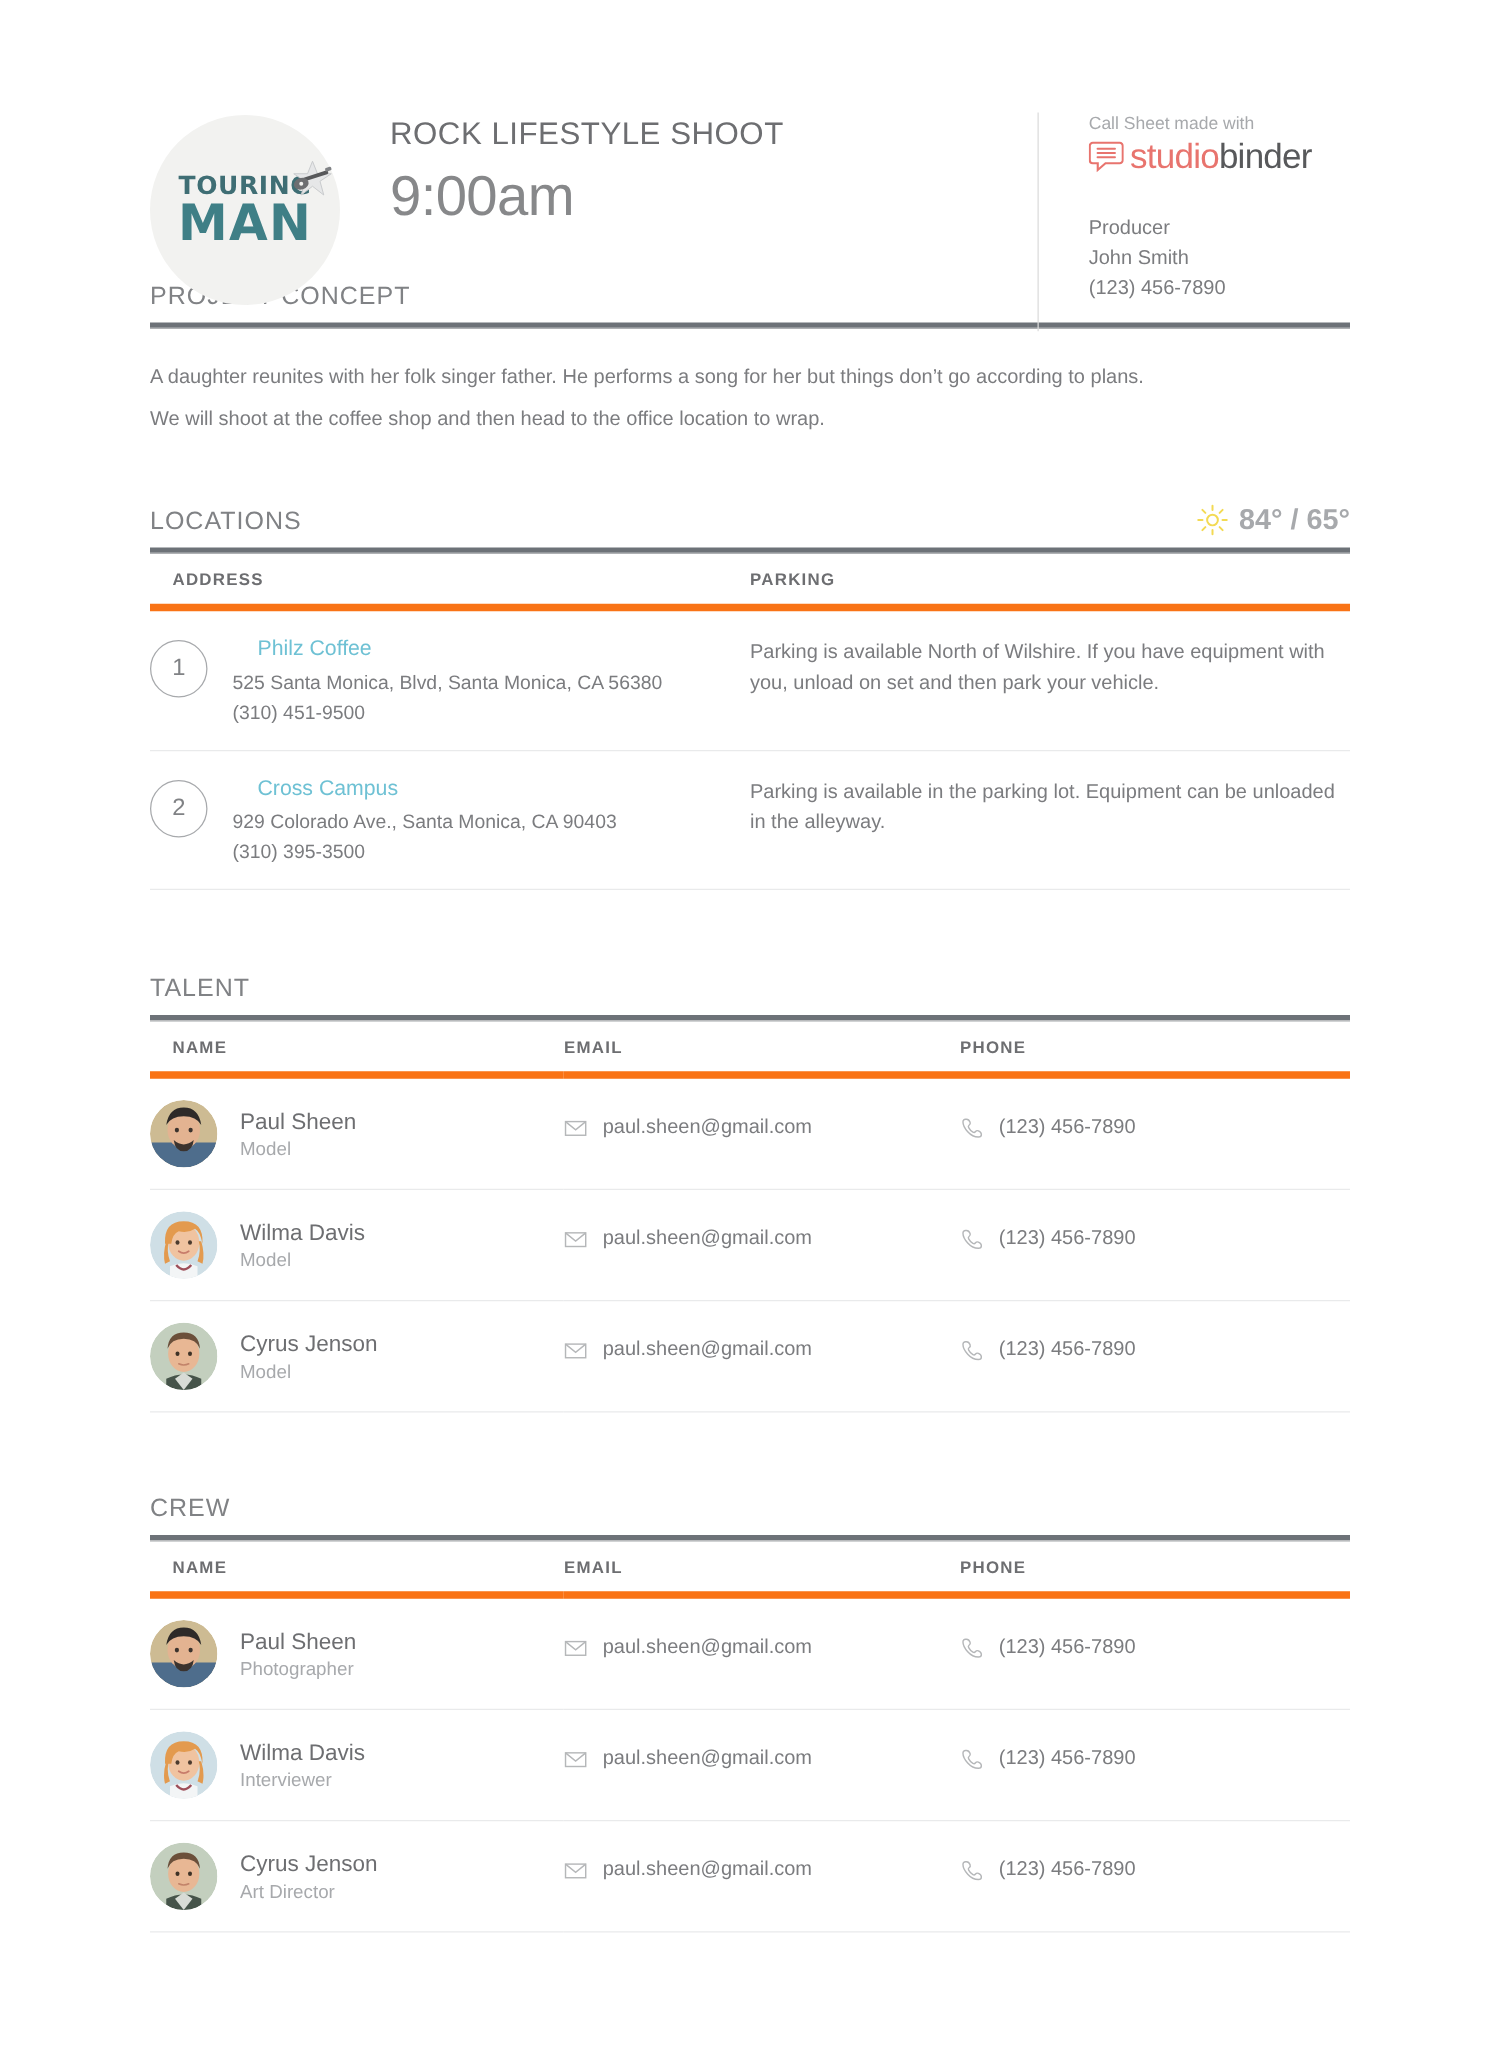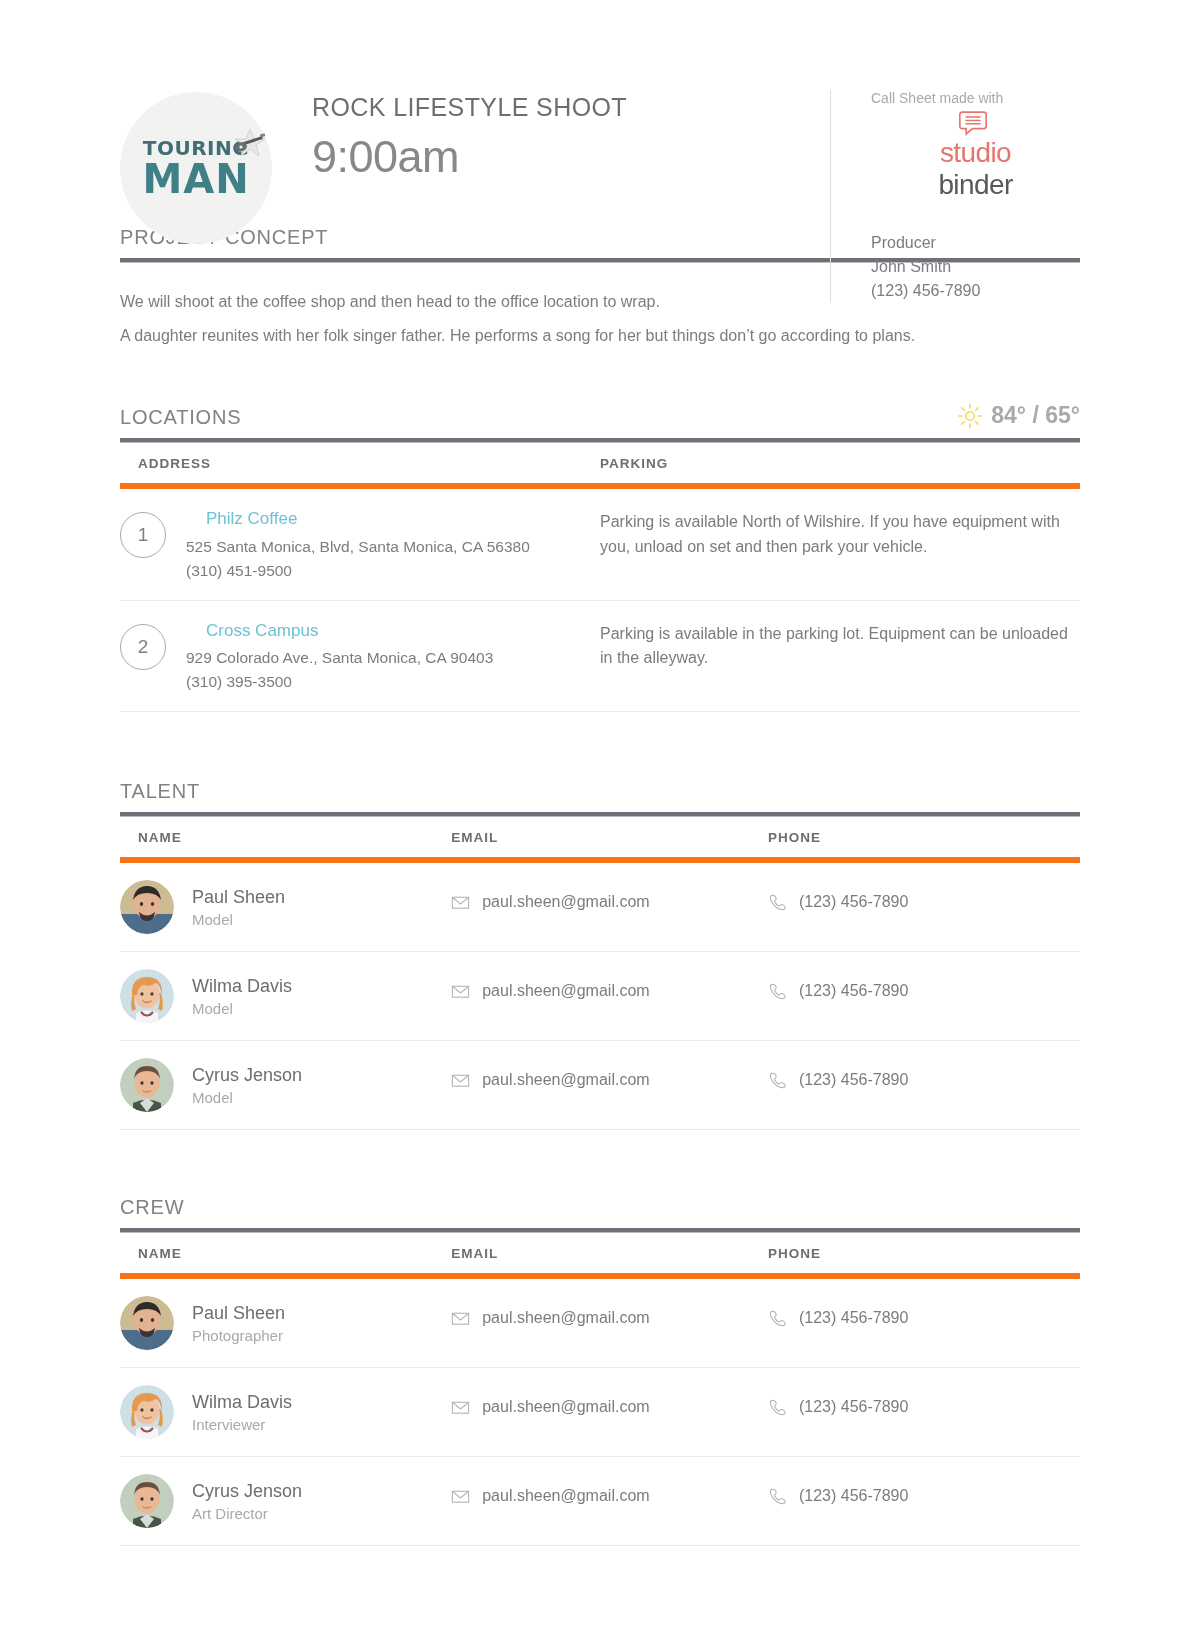--- a/index.html
+++ b/index.html
@@ -113,21 +113,20 @@
     font-weight: 400;
     margin-bottom: 3px;
   }
   .sb-logo {
     display: flex;
     align-items: center;
     font-size: 28px;
     font-weight: 400;
     letter-spacing: -0.6px;
     margin-bottom: 30px;
-    flex-direction: column;
   }
   .sb-mark {
     width: 28px;
     height: 26px;
     margin-right: 5px;
     flex: 0 0 28px;
   }
   .sb-studio { color: #e8746e; }
   .sb-binder { color: #58595b; }
   .producer-block {
@@ -308,22 +307,22 @@
       </div>
     </div>
   </div>
 
   <div class="section" style="margin-top:46px;">
     <div class="section-head">
       <div class="section-title">PROJECT CONCEPT</div>
     </div>
     <div class="rule"></div>
     <div class="concept-body">
+      <div>A daughter reunites with her folk singer father. He performs a song for her but things don’t go according to plans.</div>
       <div>We will shoot at the coffee shop and then head to the office location to wrap.</div>
-      <div>A daughter reunites with her folk singer father. He performs a song for her but things don’t go according to plans.</div>
     </div>
   </div>
 
   <div class="section" style="margin-top:50px;">
     <div class="section-head">
       <div class="section-title">LOCATIONS</div>
       <div class="weather">
         <svg class="sun-icon" viewBox="0 0 26 26">
           <circle cx="13" cy="13" r="4.3" fill="none" stroke="#f3da54" stroke-width="1.6"></circle>
           <g stroke="#f3da54" stroke-width="1.6" stroke-linecap="round">

